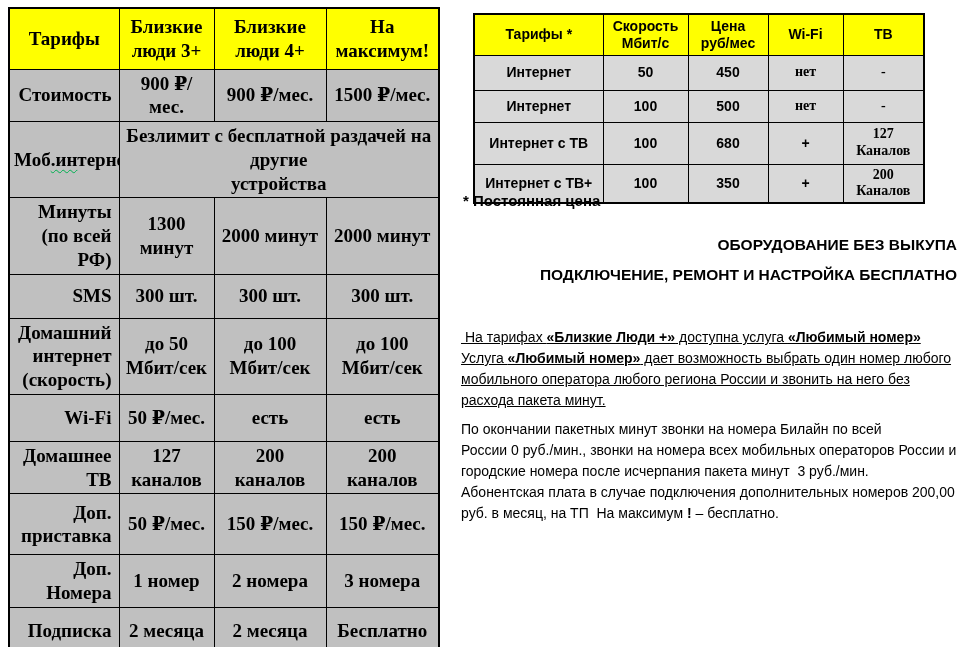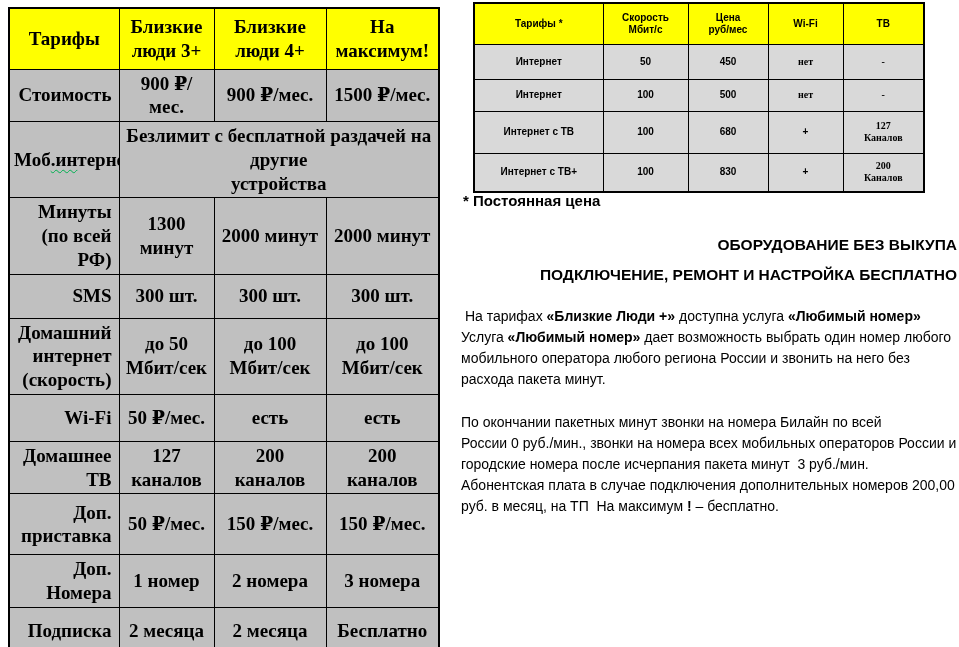--- a/index.html
+++ b/index.html
@@ -27,44 +27,44 @@
   .lt tbody tr:nth-child(3){height:63px;}
   .lt tbody tr:nth-child(4){height:44px;}
   .lt tbody tr:nth-child(5){height:73px;}
   .lt tbody tr:nth-child(6){height:47px;}
   .lt tbody tr:nth-child(7){height:47px;}
   .lt tbody tr:nth-child(8){height:61px;}
   .lt tbody tr:nth-child(9){height:47px;}
   .lt tbody tr:nth-child(10){height:72px;}
 
   
-  .rt{left:473px;top:2px;width:450px;border:2px solid var(--border);
-      font-weight:bold;font-size:10px;line-height:1.2;}
+  .rt{left:473px;top:13px;width:450px;border:2px solid var(--border);
+      font-weight:bold;font-size:14px;line-height:1.2;}
   .rt thead th{background:var(--yellow);}
   .rt tbody td{background:var(--gray2);}
   .rt td.serif{font-family:"Liberation Serif","DejaVu Serif",serif;margin-top:32px;}
   .rt thead tr{height:41px;}
   .rt tbody tr:nth-child(1){height:35px;}
   .rt tbody tr:nth-child(2){height:32px;}
   .rt tbody tr:nth-child(3){height:42px;}
   .rt tbody tr:nth-child(4){height:39px;}
 
   .squiggle{text-decoration-line:underline;text-decoration-style:wavy;
             text-decoration-color:var(--green);text-decoration-thickness:1px;
             text-underline-offset:3px;text-decoration-skip-ink:none;}
 
   
   .text-col{position:absolute;left:461px;top:183px;width:496px;}
   .note{margin:9px 0 0 2px;font-weight:bold;font-size:15px;}
   .headings{margin-top:21px;text-align:right;font-weight:bold;
             font-size:15.5px;line-height:30px;}
   .para{margin:0;font-size:14px;line-height:21px;}
-  .para.p1{margin-top:16px;}
+  .para.p1{margin-top:37px;text-decoration:underline;}
   .para.p2{margin-top:17px;}
-  .para.p3{margin-top:22px;}
+  .para.p3{margin-top:8px;}
   .b{font-weight:bold;} .i{font-style:italic;}
 </style>
 </head>
 <body>
 
 <div class="page">
 
   <table class="lt">
     <colgroup>
       <col style="width:110px">
@@ -195,21 +195,21 @@
           <td>Интернет с ТВ</td>
           <td>100</td>
           <td>680</td>
           <td>+</td>
           <td class="serif">127
 Каналов</td>
         </tr>
         <tr>
           <td>Интернет с ТВ+</td>
           <td>100</td>
-          <td>830</td>
+          <td>350</td>
           <td>+</td>
           <td class="serif">200
 Каналов</td>
         </tr>
       </tbody>
     </table>
 
   <div class="text-col">
     <div class="note">
       <span>*</span>

